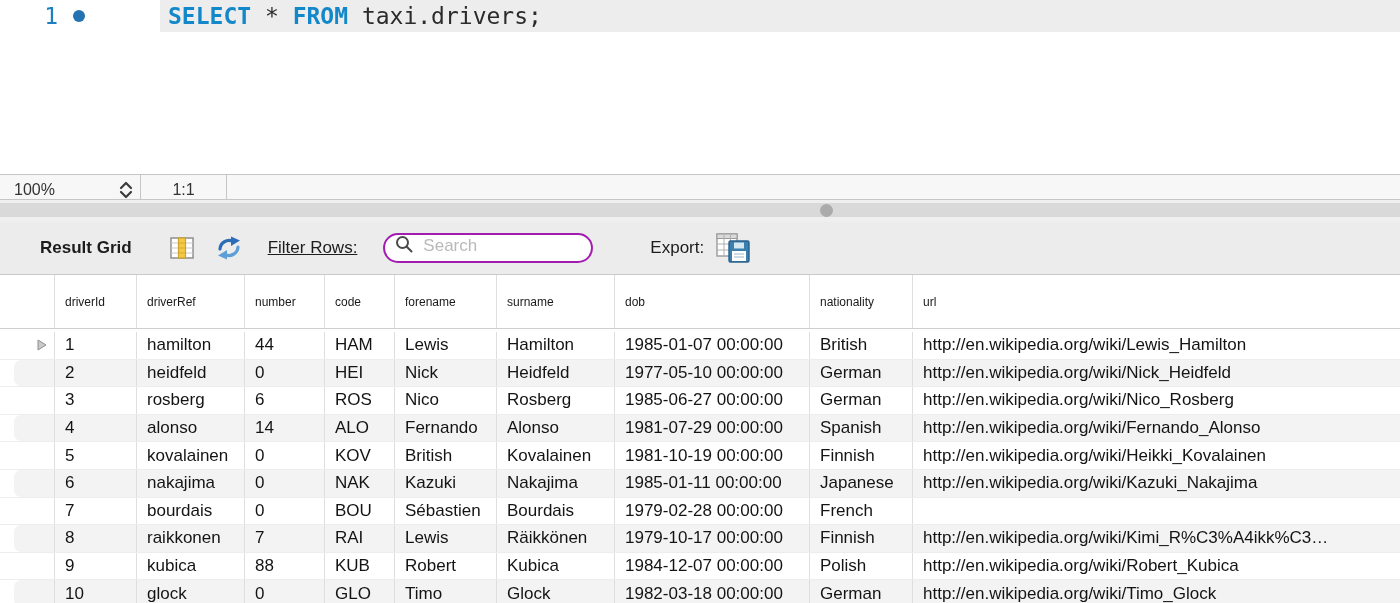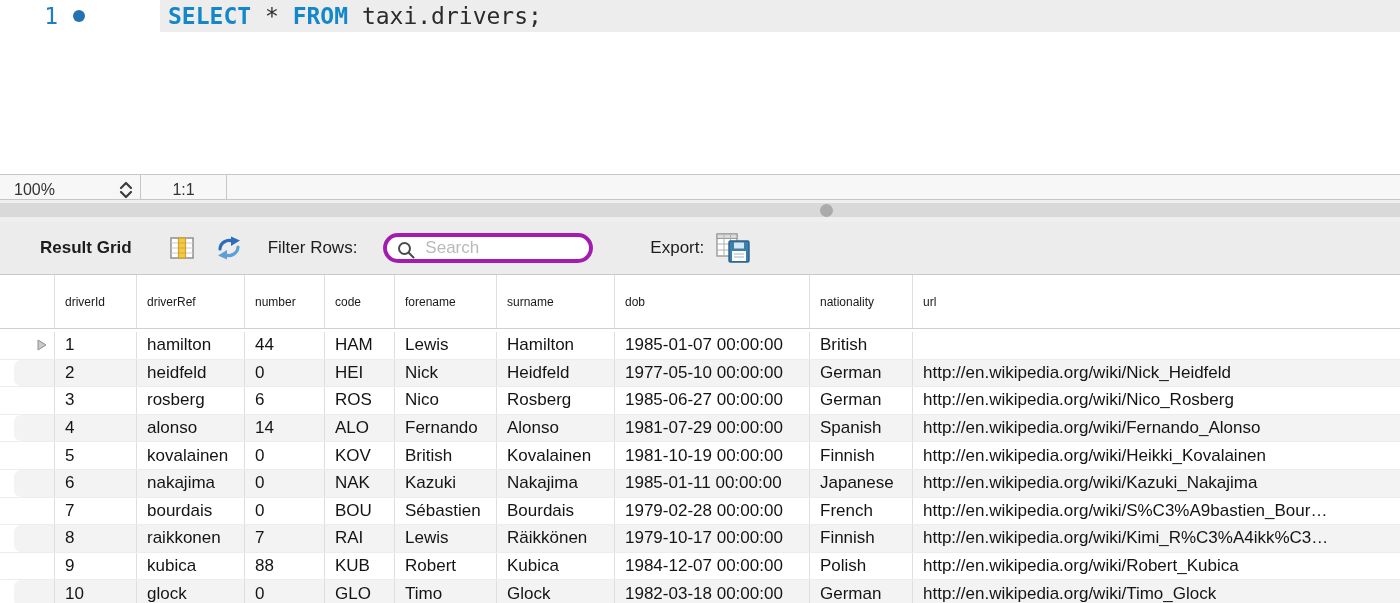--- a/index.html
+++ b/index.html
@@ -28,23 +28,23 @@
   .splitter{position:relative;height:22px;
             background:linear-gradient(to bottom,#efefef 0 3px,#d9d9d9 3px 17px,#efefef 17px 100%);}
   .splitter-dot{position:absolute;left:820px;top:4px;width:13px;height:13px;border-radius:50%;background:#ababab;}
 
   
   .rtoolbar{height:52px;background:#ececec;border-bottom:1px solid #c9c9c9;display:flex;align-items:center;font-size:17px;color:#1c1c1c;padding-left:16px;}
   .rg-title{font-weight:bold;margin-left:24px;}
   .tb-icon{display:flex;align-items:center;}
   .icon-grid{margin-left:38px;}
   .icon-refresh{margin-left:22px;}
-  .filter-label{margin-left:26px;}
-  .search-pill{margin-left:26px;width:210px;height:30px;border-radius:15px;background:#fff;border:4px solid #a21caf;
-               display:flex;align-items:flex-end;padding:0 10px;box-sizing:border-box;}
+  .filter-label{margin-left:26px;text-decoration:underline;}
+  .search-pill{margin-left:26px;width:210px;height:30px;border-radius:15px;background:#fff;border:2px solid #a21caf;
+               display:flex;align-items:flex-start;padding:0 10px;box-sizing:border-box;}
   .search-pill svg{flex:0 0 auto;}
   .search-input{border:none;outline:none;background:transparent;font-family:"Liberation Sans",sans-serif;
                 font-size:17px;color:#333;width:160px;margin-left:8px;}
   .search-input::placeholder{color:#b9b9b9;}
   .export-label{margin-left:57px;}
   .icon-export{margin-left:12px;}
 
   
   .grid-header{height:54px;background:#fff;border-bottom:1px solid #cfcfcf;display:flex;align-items:center;
                font-size:12px;color:#1a1a1a;box-sizing:border-box;}
@@ -170,20 +170,21 @@
     </svg>
   </div>
         <div class="cell col0">1</div>
         <div class="cell col1">hamilton</div>
         <div class="cell col2">44</div>
         <div class="cell col3">HAM</div>
         <div class="cell col4">Lewis</div>
         <div class="cell col5">Hamilton</div>
         <div class="cell col6">1985-01-07 00:00:00</div>
         <div class="cell col7">British</div>
+        <div class="cell col8">http://en.wikipedia.org/wiki/Lewis_Hamilton</div>
       </div>
       <div class="grid-row striped">
         <div class="cell cgut"></div>
         <div class="cell col0">2</div>
         <div class="cell col1">heidfeld</div>
         <div class="cell col2">0</div>
         <div class="cell col3">HEI</div>
         <div class="cell col4">Nick</div>
         <div class="cell col5">Heidfeld</div>
         <div class="cell col6">1977-05-10 00:00:00</div>
@@ -241,21 +242,20 @@
       <div class="grid-row">
         <div class="cell cgut"></div>
         <div class="cell col0">7</div>
         <div class="cell col1">bourdais</div>
         <div class="cell col2">0</div>
         <div class="cell col3">BOU</div>
         <div class="cell col4">Sébastien</div>
         <div class="cell col5">Bourdais</div>
         <div class="cell col6">1979-02-28 00:00:00</div>
         <div class="cell col7">French</div>
-        <div class="cell col8">http://en.wikipedia.org/wiki/S%C3%A9bastien_Bour…</div>
       </div>
       <div class="grid-row striped">
         <div class="cell cgut"></div>
         <div class="cell col0">8</div>
         <div class="cell col1">raikkonen</div>
         <div class="cell col2">7</div>
         <div class="cell col3">RAI</div>
         <div class="cell col4">Lewis</div>
         <div class="cell col5">Räikkönen</div>
         <div class="cell col6">1979-10-17 00:00:00</div>

